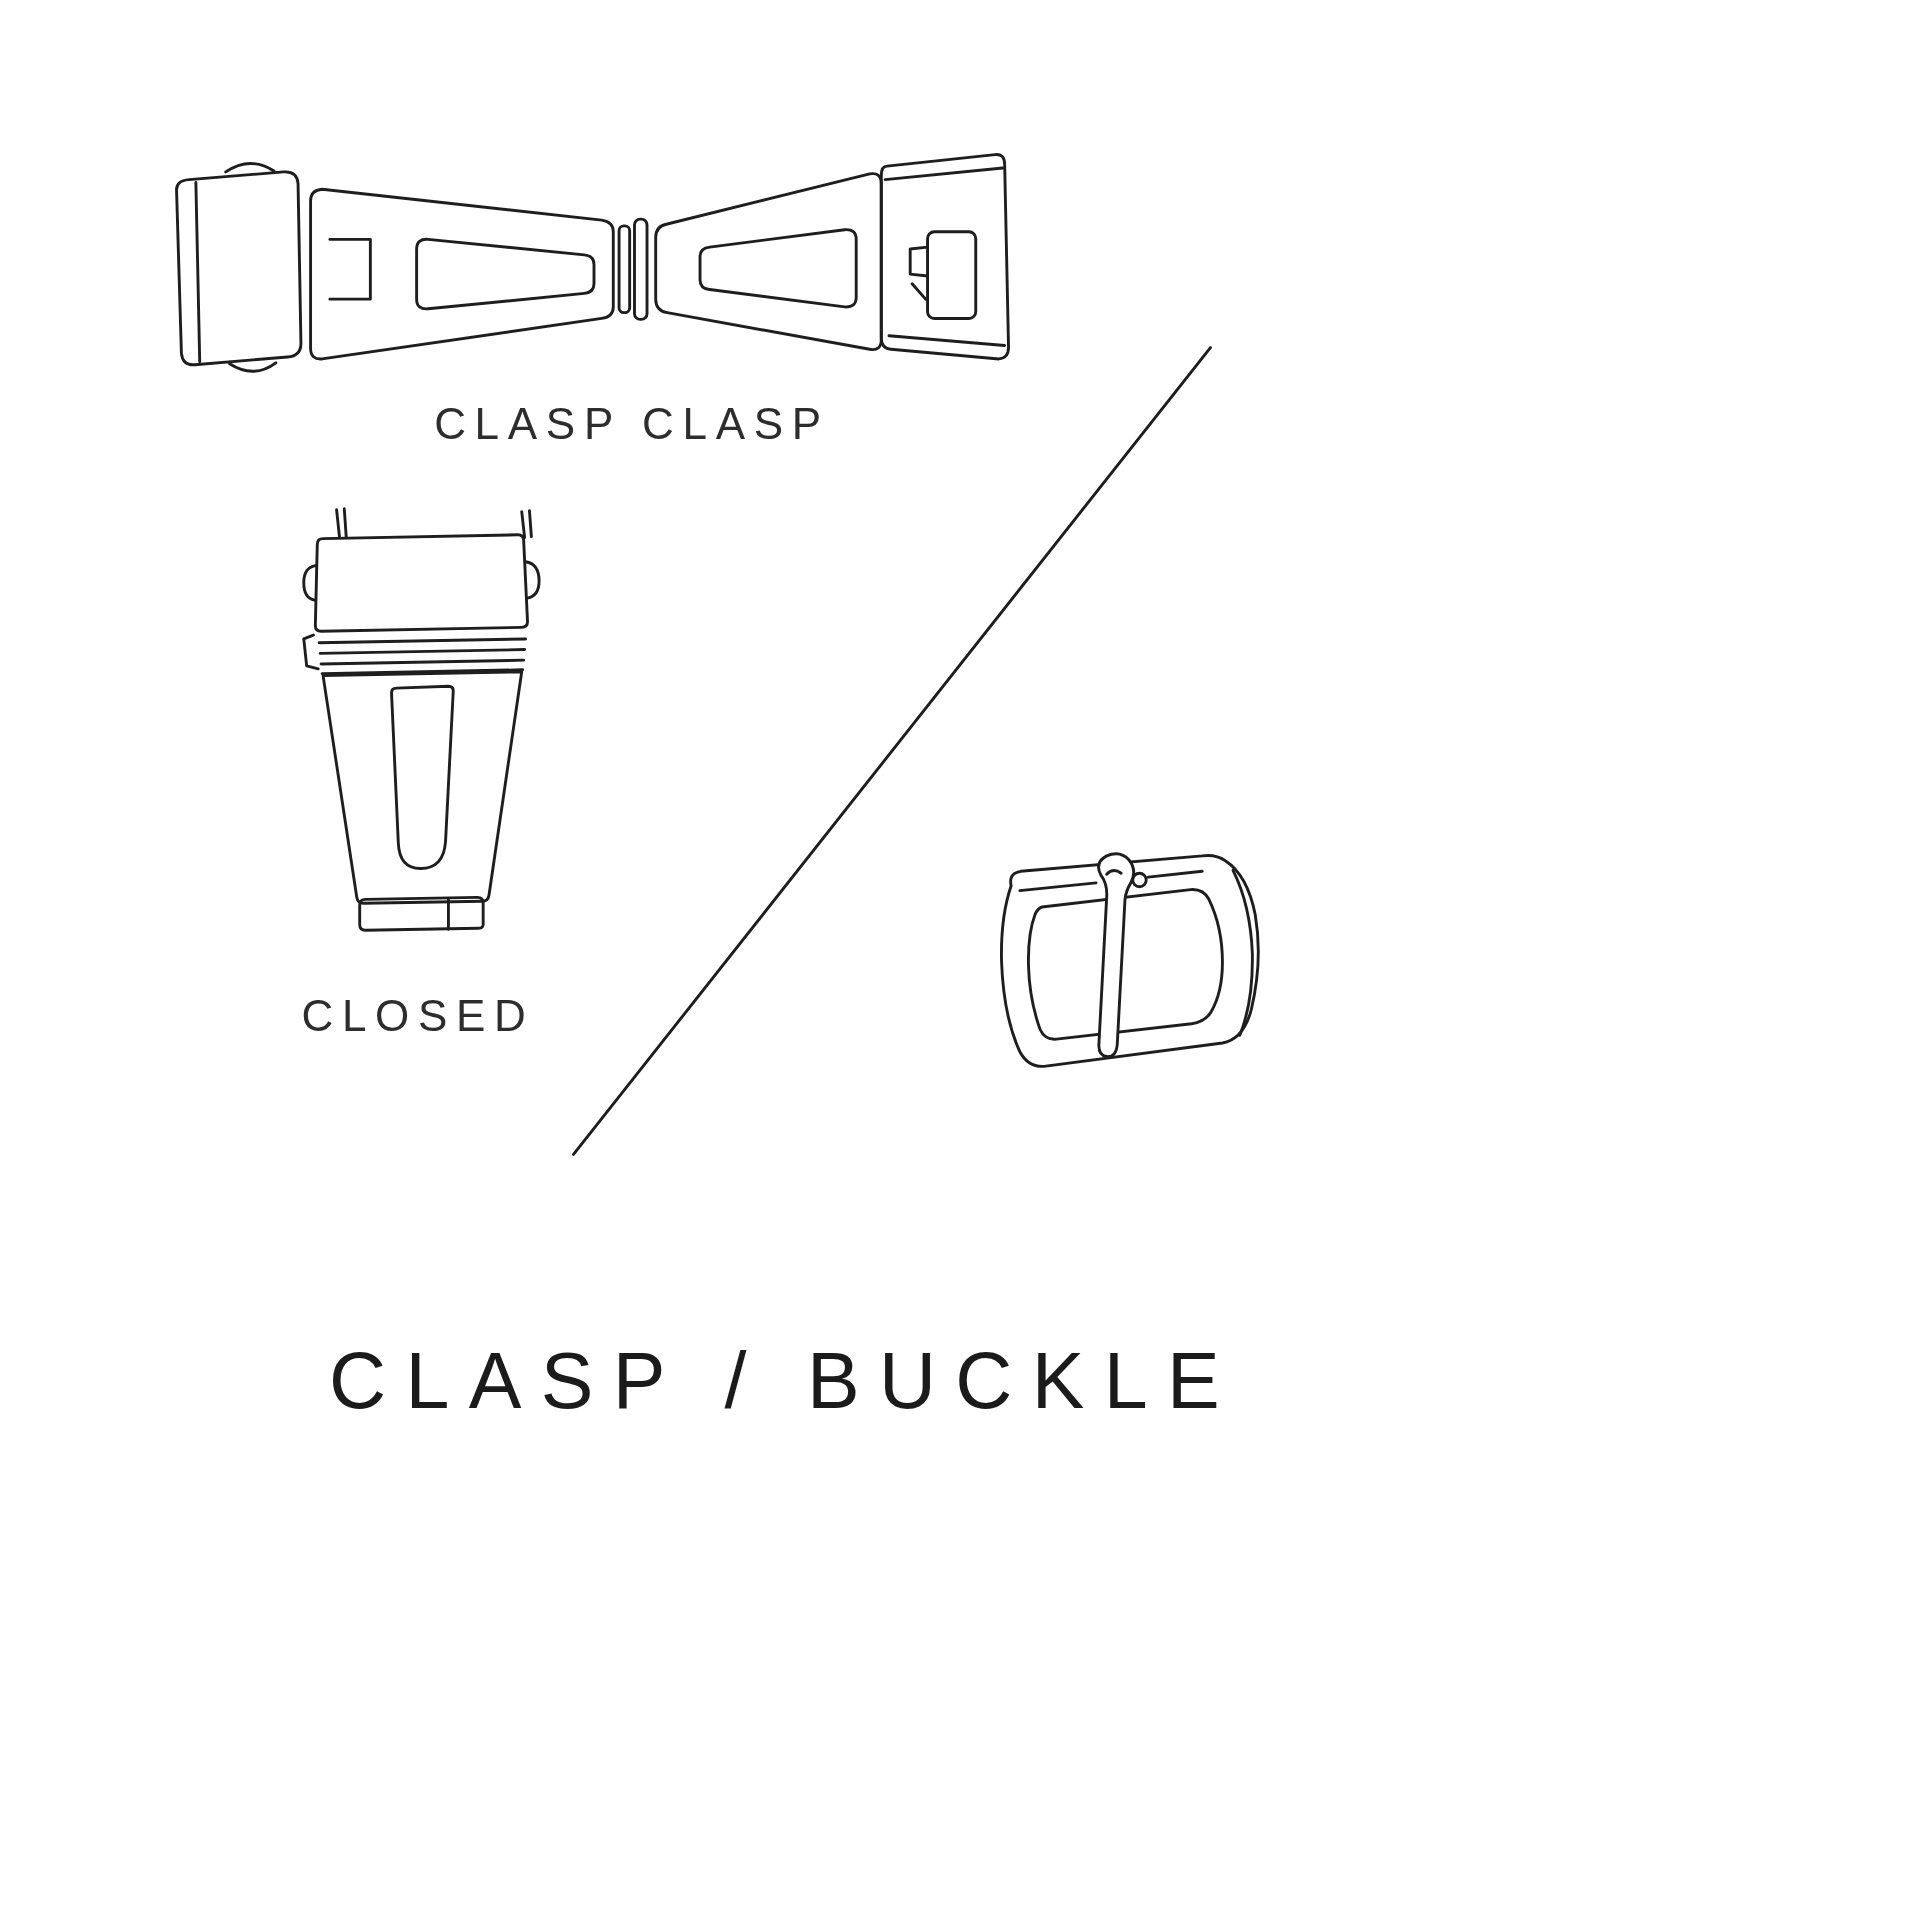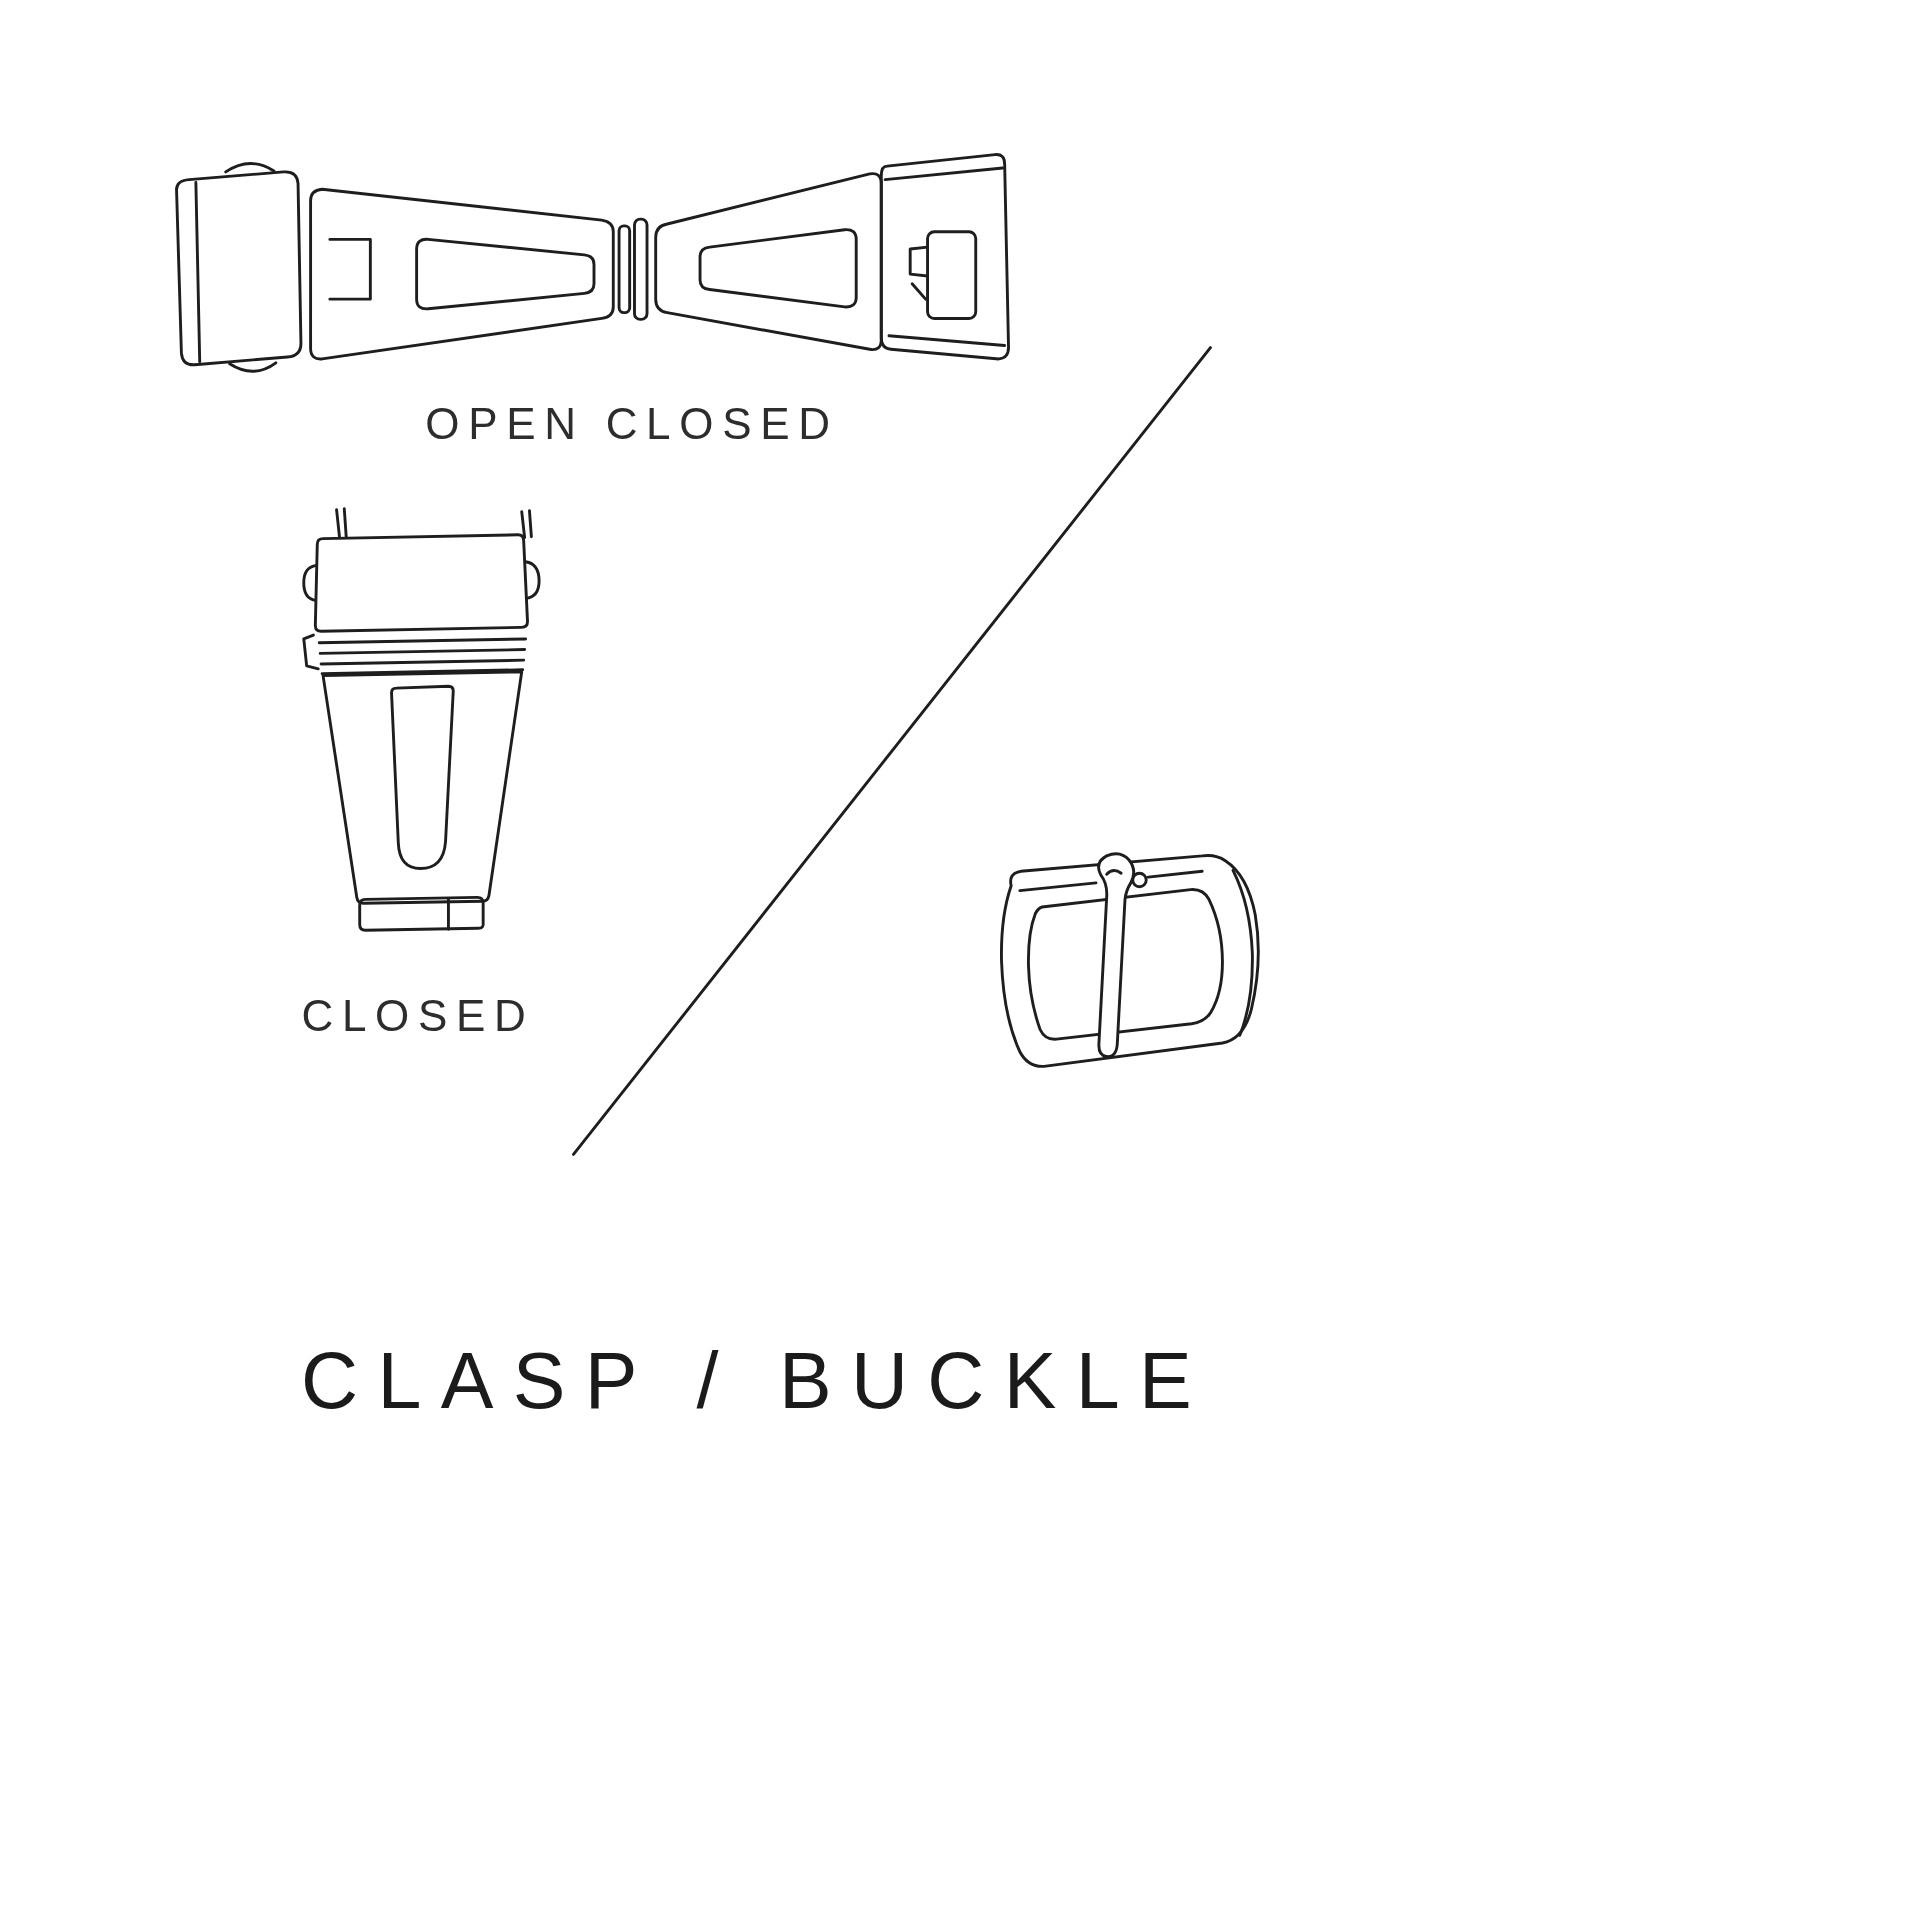--- a/index.html
+++ b/index.html
@@ -61,21 +61,21 @@
 
     <path d="M 744,24 L 856,12 Q 866,11 866,22 L 870,212 Q 870,223 860,224 L 748,214 Q 738,213 738,202 L 738,34 Q 738,24 744,24 Z"></path>
     <path d="M 742,38 L 864,26"></path>
     <path d="M 746,200 L 866,210"></path>
     <rect x="786" y="92" width="50" height="90" rx="7"></rect>
     <path d="M 786,108 L 768,110 L 768,136 L 786,138"></path>
     <path d="M 770,146 L 784,162"></path>
   </svg>
 </div>
 
-<div class="caption" style="left:632px;top:399px;">OPEN CLOSED</div>
+<div class="caption" style="left:632px;top:399px;">CLASP CLASP</div>
 
 <div class="abs illustration" style="left:294px;top:502px;">
   <svg width="251" height="434" viewBox="0 0 260 450" fill="none" stroke="currentColor" stroke-width="3" stroke-linecap="round" stroke-linejoin="round">
 
     <path d="M 44,8 L 47,36 M 52,7 L 54,36"></path>
     <path d="M 236,10 L 239,37 M 244,9 L 246,36"></path>
 
     <path d="M 22,66 Q 10,68 10,84 Q 10,100 22,102"></path>
     <path d="M 240,62 Q 254,64 254,82 Q 254,98 241,100"></path>
 
@@ -114,14 +114,14 @@
 
     <path d="M 61,47 L 140,39"></path>
     <path d="M 194,33 L 250,27"></path>
     <circle cx="185" cy="36" r="7"></circle>
 
     <path fill="#ffffff" d="M 143,205 L 151,54 Q 152,40 145,31 Q 138,18 151,11 Q 165,5 174,15 Q 183,26 176,39 Q 171,47 170,56 L 162,206 Q 161,220 151,219 Q 142,218 143,205 Z"></path>
     <path d="M 151,30 Q 158,23 166,29"></path>
   </svg>
 </div>
 
-<div class="page-title" style="left:756px;top:1335px;">CLASP / BUCKLE</div>
+<div class="page-title" style="left:784px;top:1335px;">CLASP / BUCKLE</div>
 
 
 </body></html>

